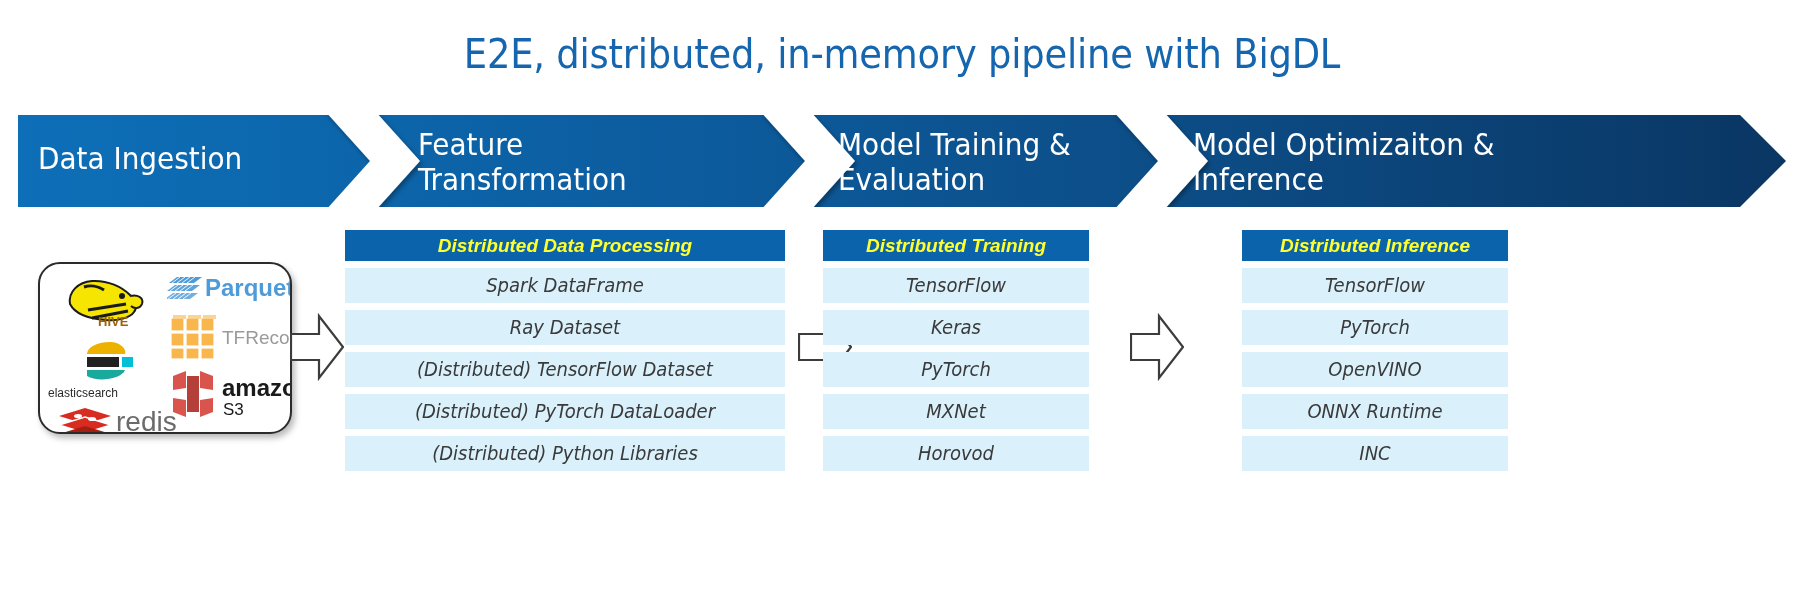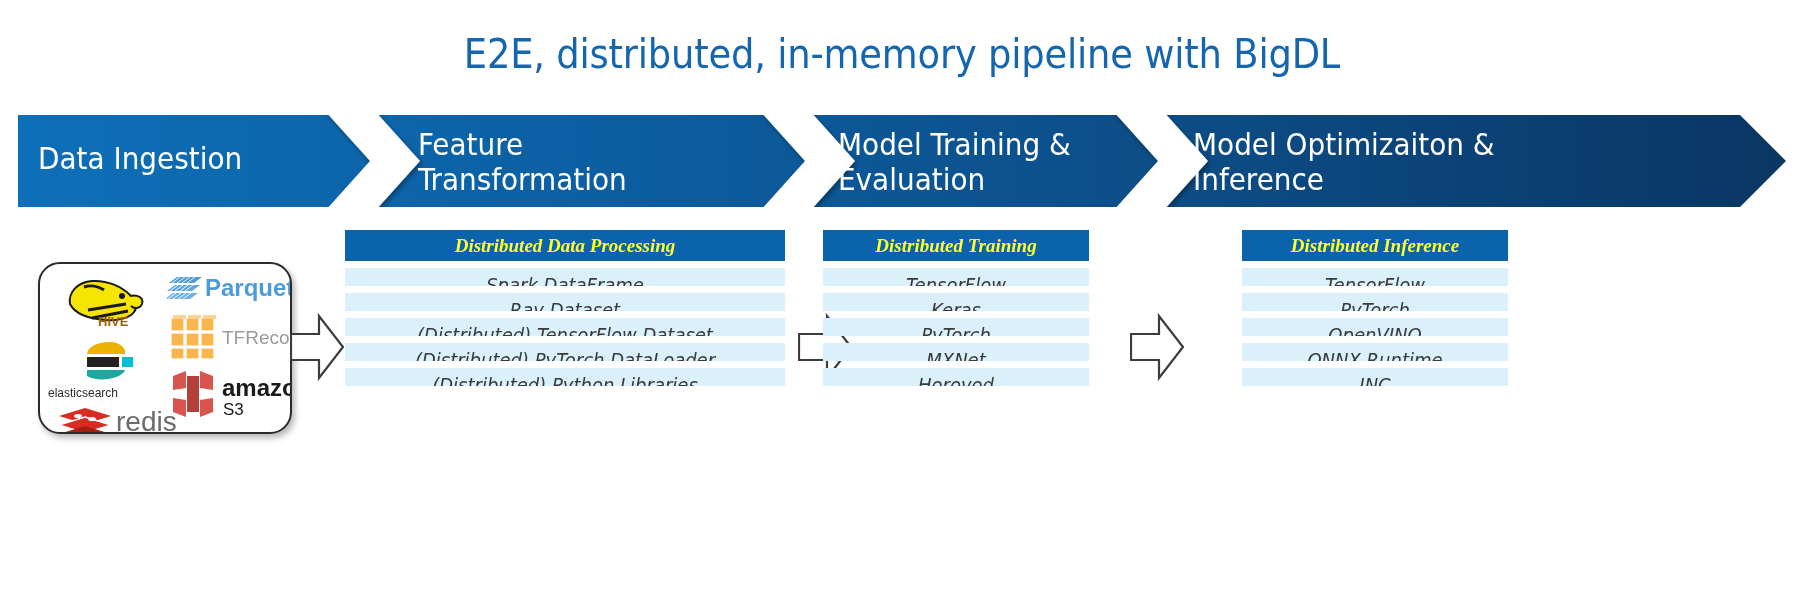--- a/index.html
+++ b/index.html
@@ -67,31 +67,31 @@
   .tbl{position:absolute;}
   .tbl .hdr{
     background:#0B63AC;
     color:#FFFF2E;
     font-style:italic;
     font-weight:bold;
     font-size:19px;
     text-align:center;
     height:31px;
     line-height:31px;
-    font-family:Liberation Serif, serif;
+    font-family:Liberation Sans, sans-serif;
     white-space:nowrap;
     overflow:hidden;
   }
   .tbl .row{
     background:#DAF0FB;
     color:#3A3A3A;
     font-style:italic;
     font-size:20px;
     text-align:center;
-    height:18px;
+    height:35px;
     line-height:35px;
     margin-top:7px;
     font-family:"DejaVu Sans Condensed","Liberation Sans",sans-serif;
     white-space:nowrap;
     overflow:hidden;
   }
 
   
   .blockarrow{position:absolute;}
 </style>

